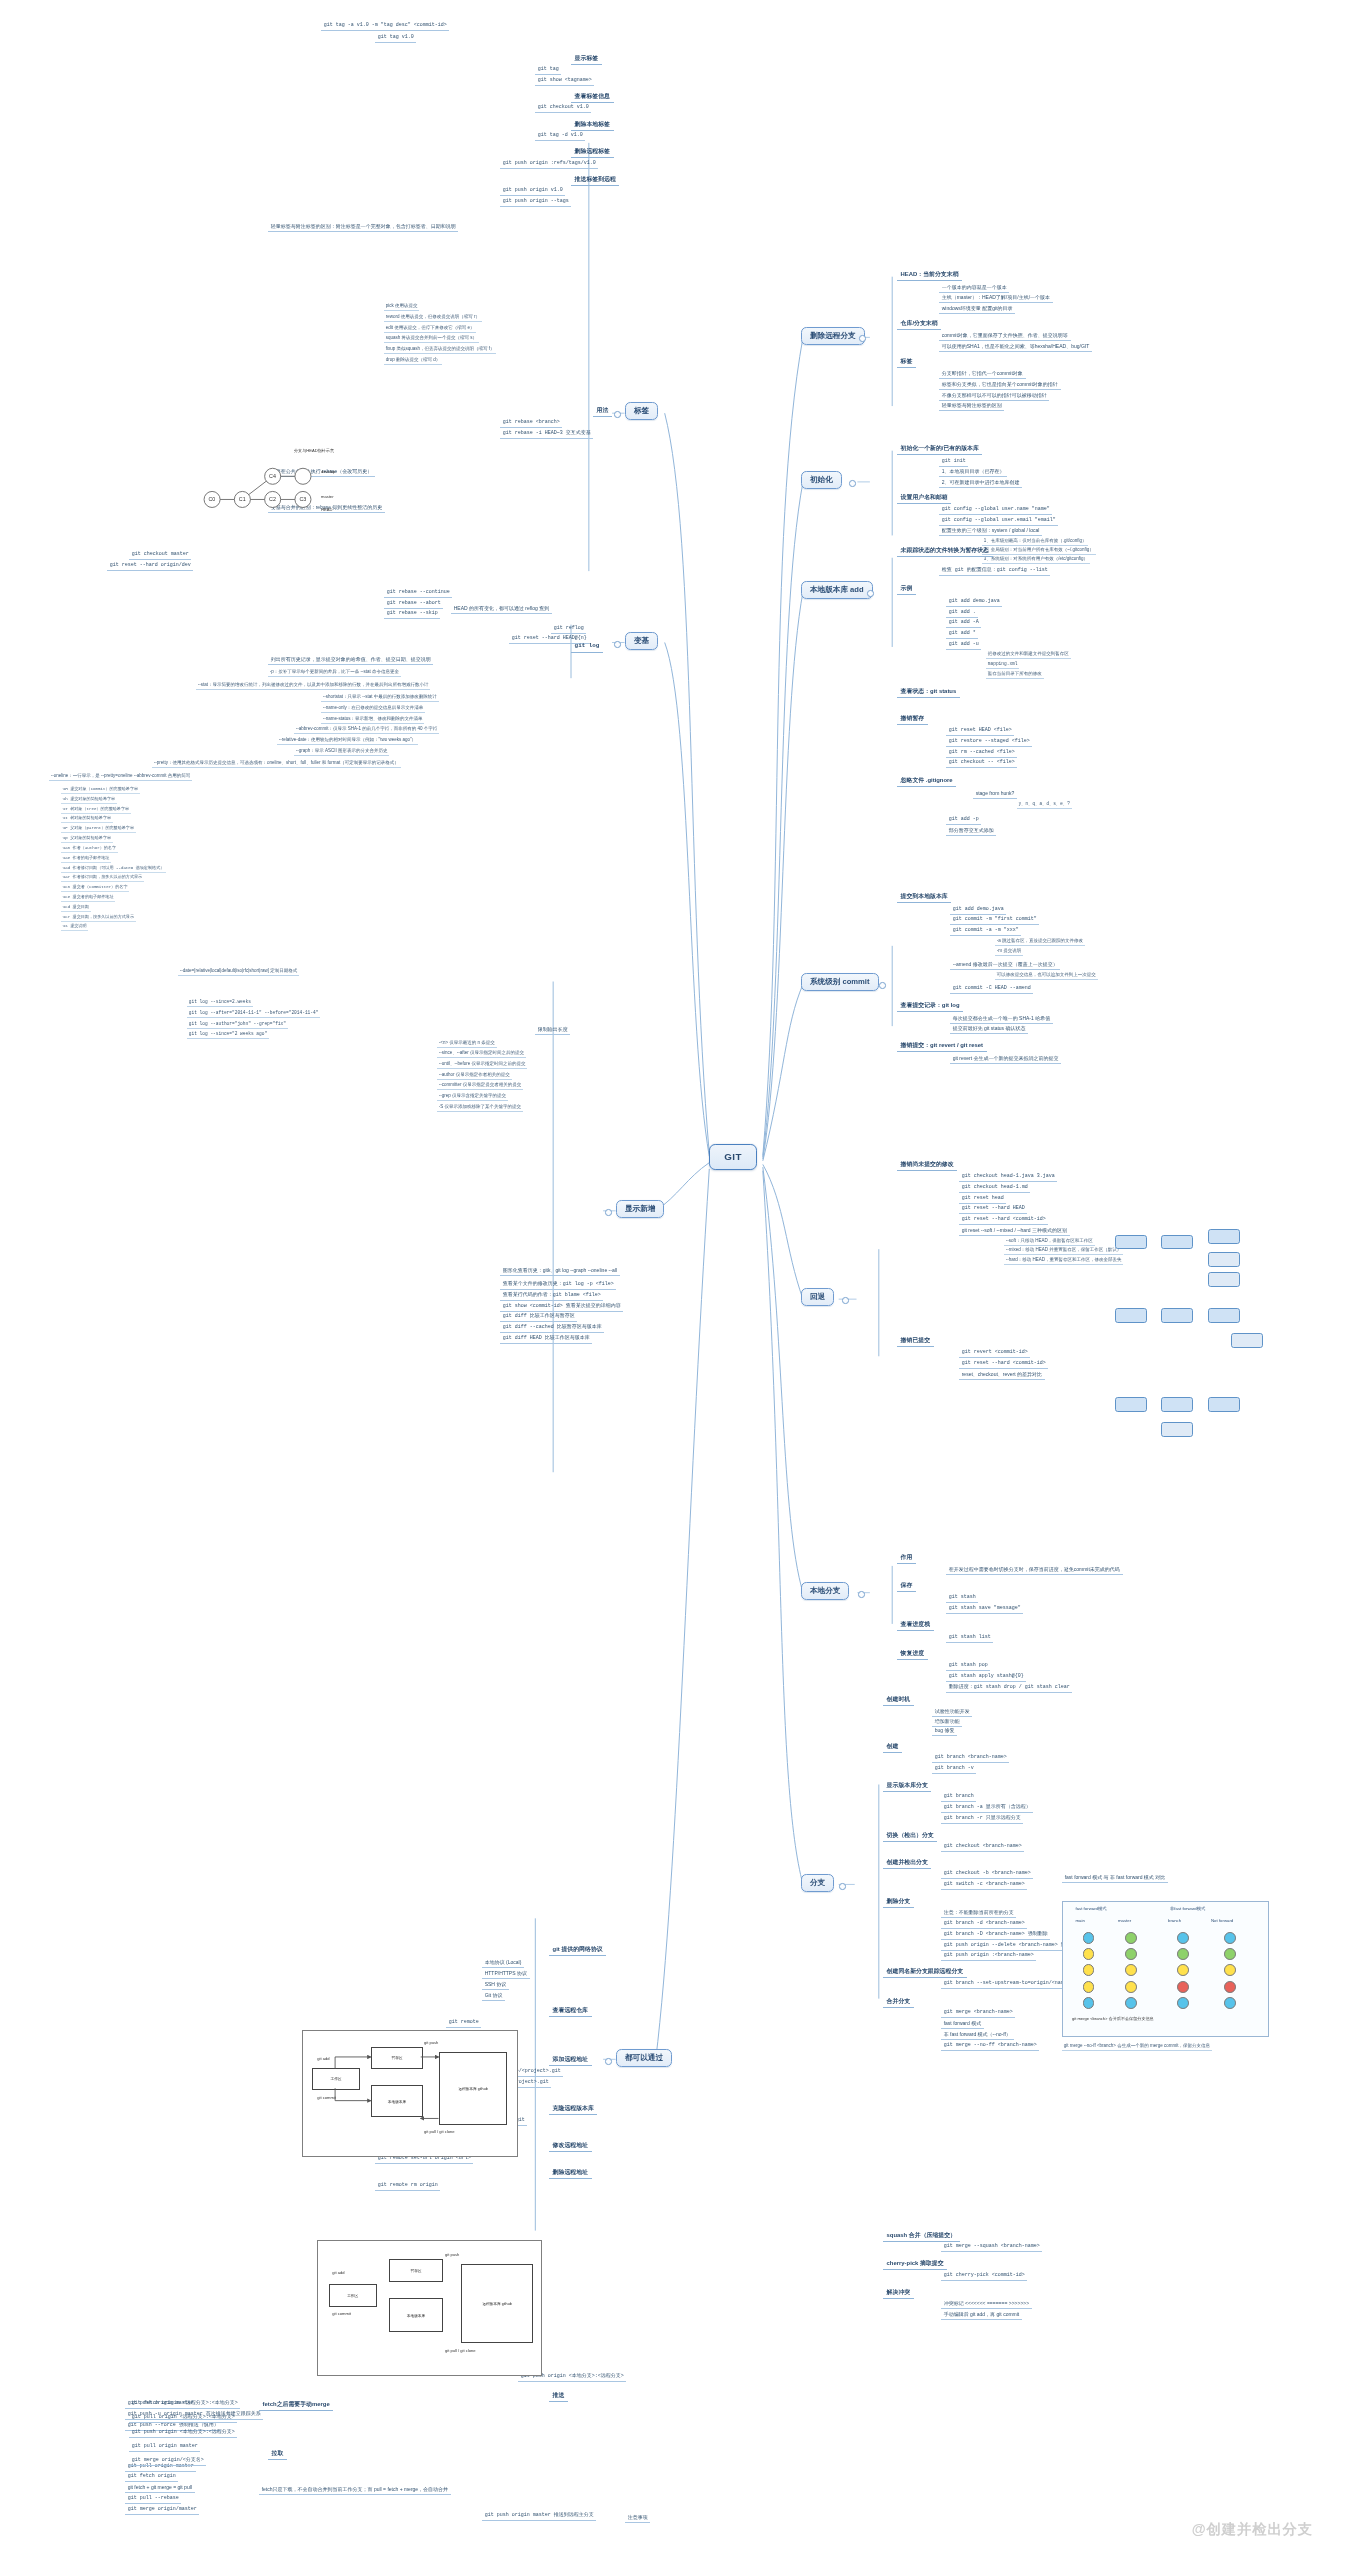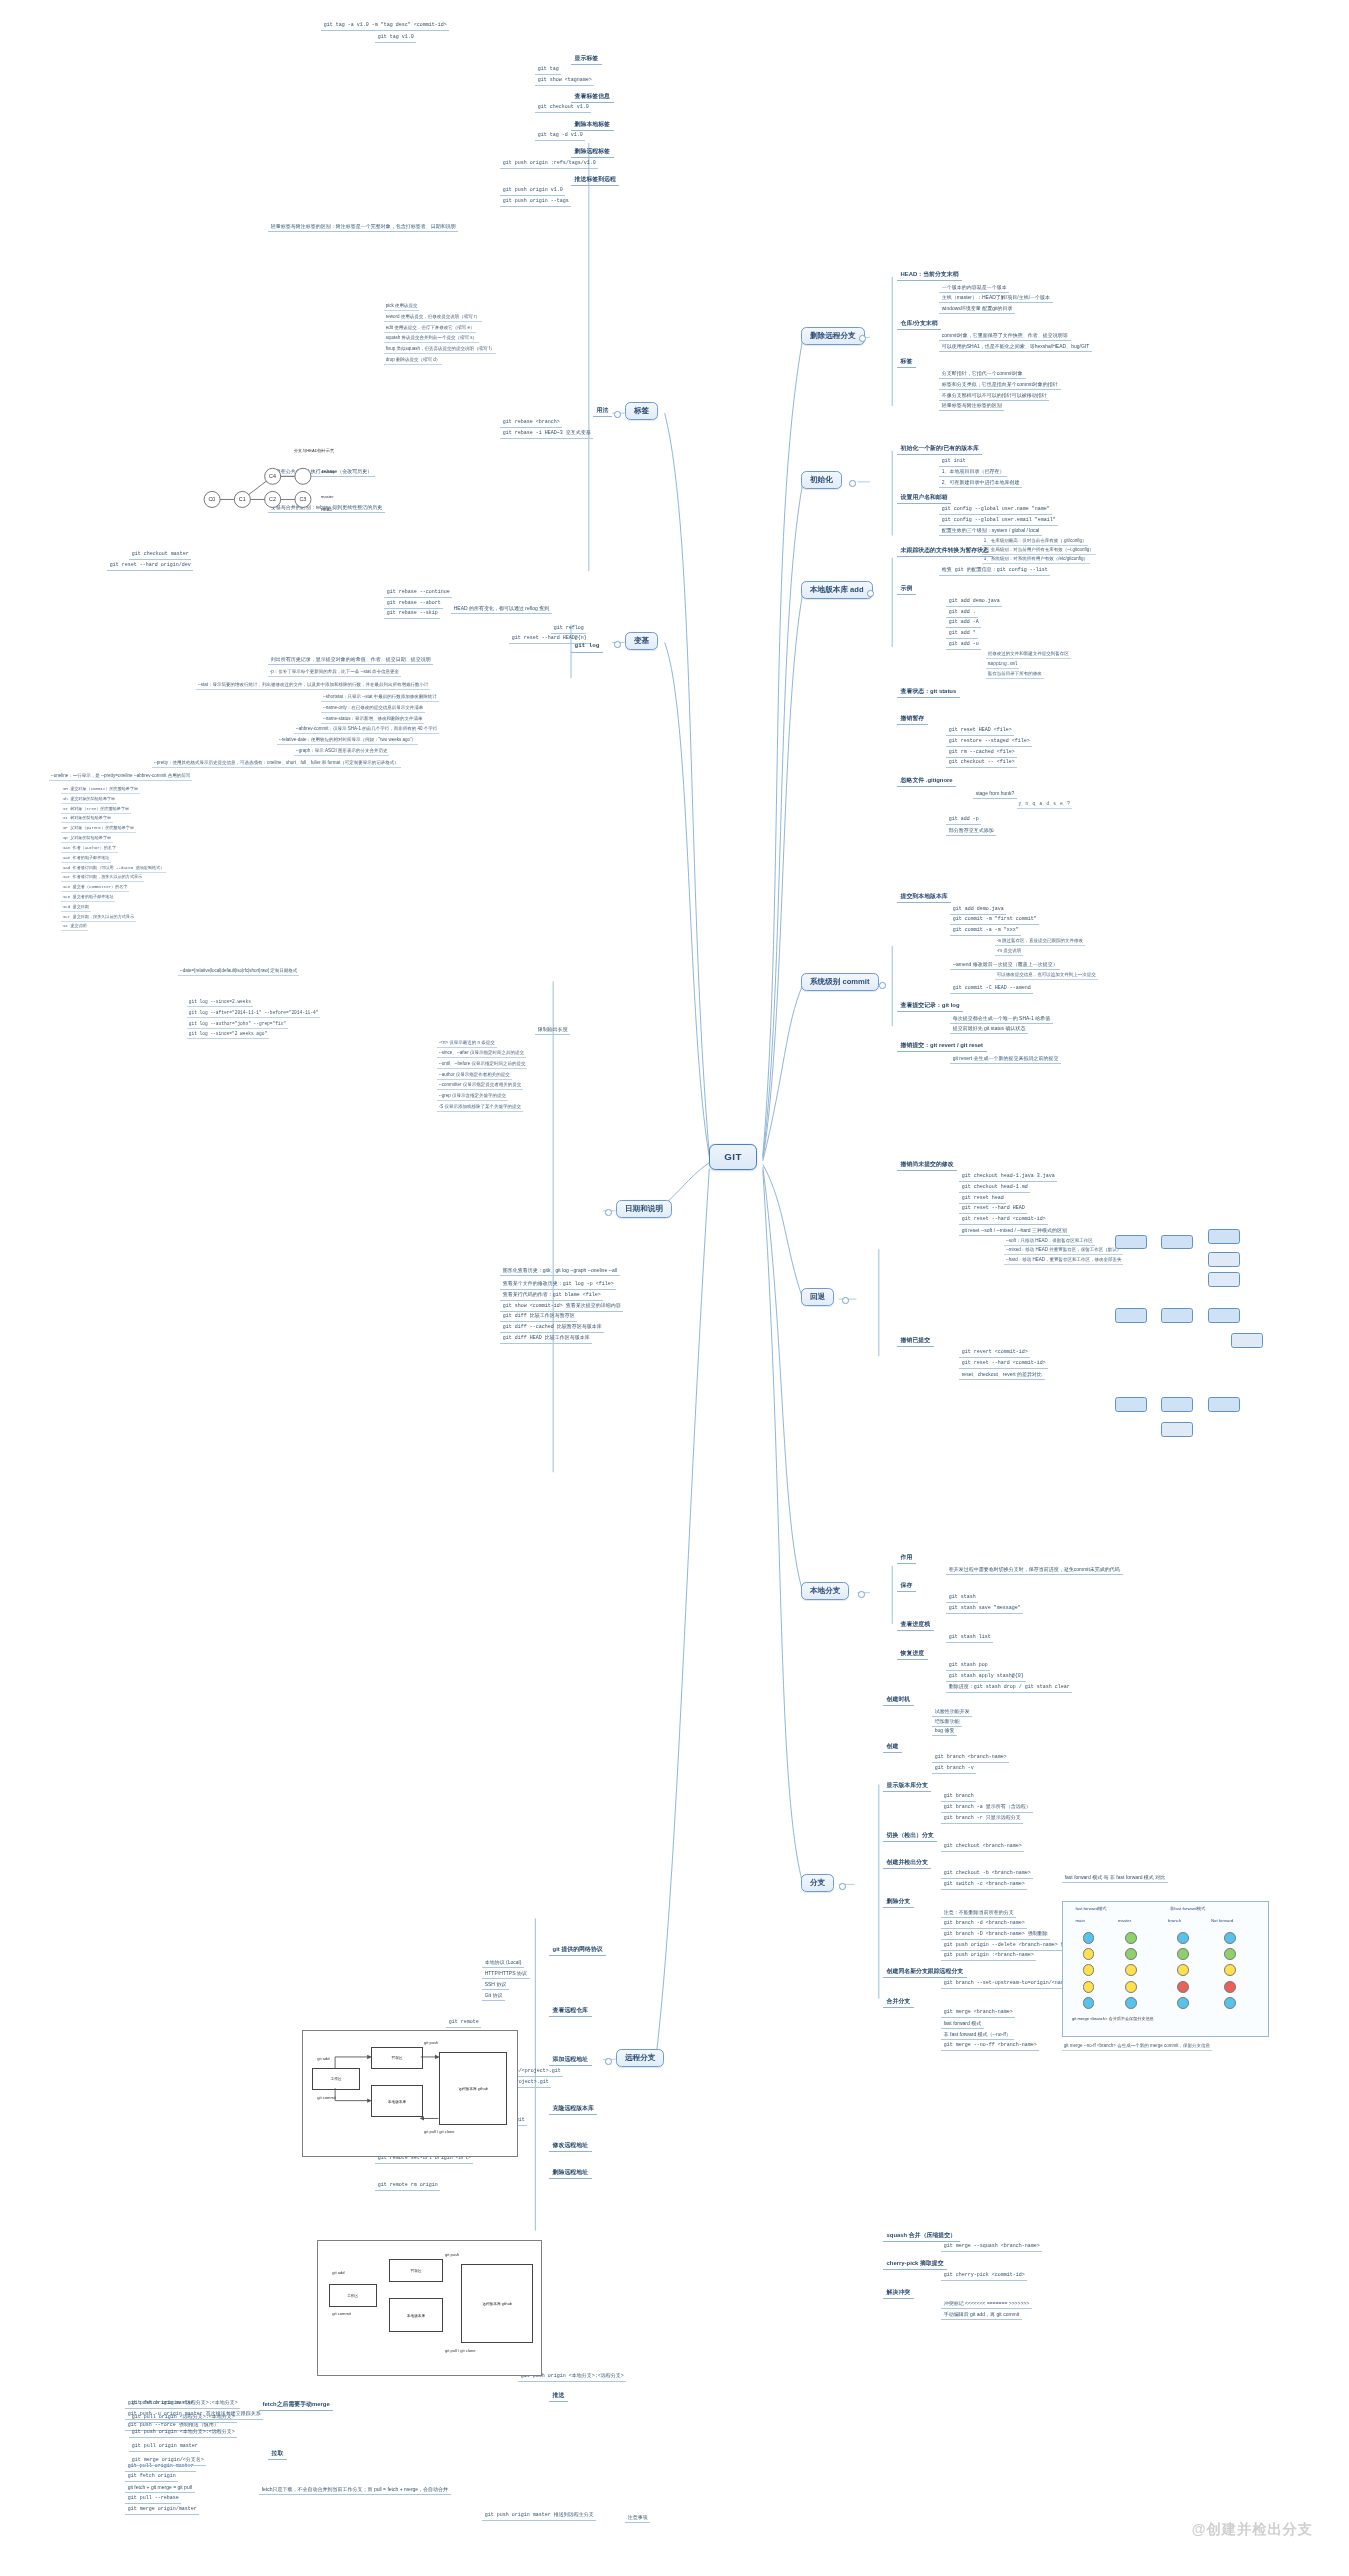--- a/index.html
+++ b/index.html
@@ -154,24 +154,24 @@
 
   <div class="node lvl1" style="left:801px;top:1874px;">分支</div>
   <div class="collapse" style="left:839px;top:1883px;"></div>
 
   <div class="node lvl1" style="left:625px;top:402px;">标签</div>
   <div class="collapse" style="left:614px;top:411px;"></div>
 
   <div class="node lvl1" style="left:625px;top:632px;">变基</div>
   <div class="collapse" style="left:614px;top:641px;"></div>
 
-  <div class="node lvl1" style="left:616px;top:1200px;">日期和说明</div>
+  <div class="node lvl1" style="left:616px;top:1200px;">显示新增</div>
   <div class="collapse" style="left:605px;top:1209px;"></div>
 
-  <div class="node lvl1" style="left:616px;top:2049px;">远程分支</div>
+  <div class="node lvl1" style="left:616px;top:2049px;">都可以通过</div>
   <div class="collapse" style="left:605px;top:2058px;"></div>
 
   <div class="node lvl2" style="left:897px;top:270px;">HEAD：当前分支末梢</div>
   <div class="node lvl3" style="left:939px;top:284px;">一个版本的内容就是一个版本</div>
   <div class="node lvl3" style="left:939px;top:294px;">主线（master）：HEAD了解/项目/主线/一个版本</div>
   <div class="node lvl3" style="left:939px;top:305px;">windows环境变量 配置git的目录</div>
   <div class="node lvl2" style="left:897px;top:319px;">仓库/分支末梢</div>
   <div class="node lvl3" style="left:939px;top:332px;">commit对象，它里面保存了文件快照、作者、提交说明等</div>
   <div class="node lvl3" style="left:939px;top:343px;">可以使用的SHA1，也是不能化之间索、等hexsha/HEAD、bug/GIT</div>
   <div class="node lvl2" style="left:897px;top:357px;">标签</div>

